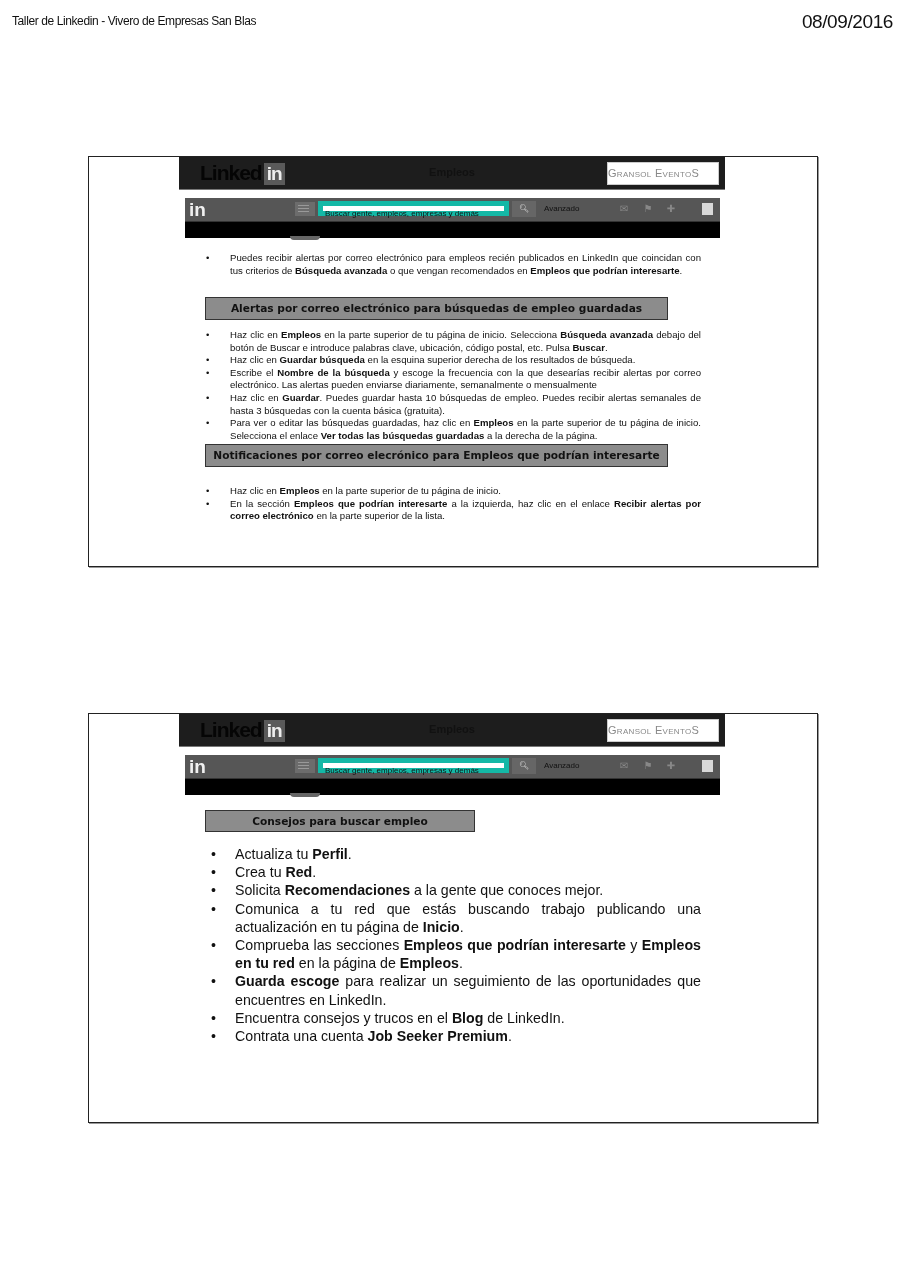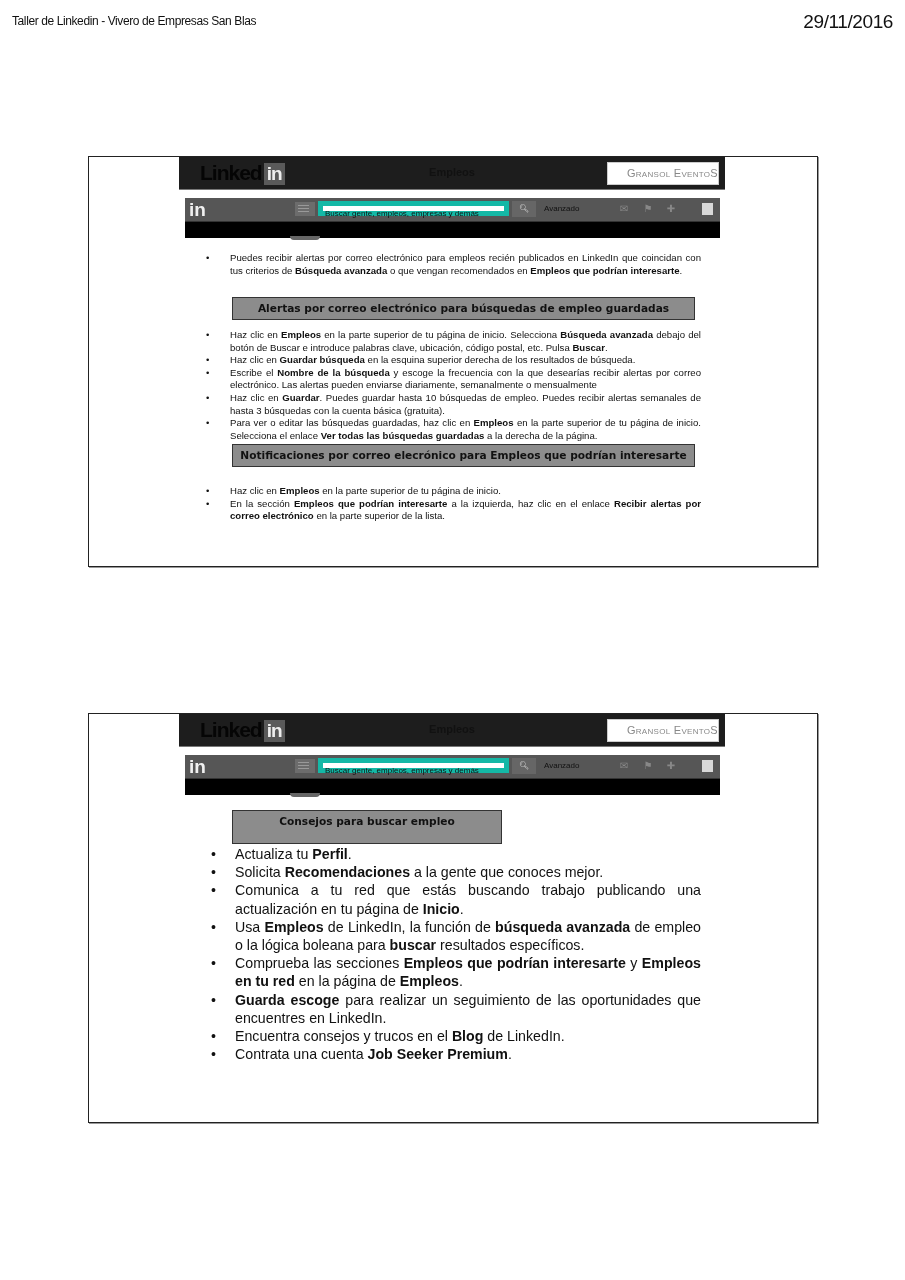--- a/index.html
+++ b/index.html
@@ -20,21 +20,21 @@
   .li-banner { position: absolute; left: 90px; top: 0; width: 546px; height: 32px;
     background: #1d1d1d; border-bottom: 1px solid #777; }
   .li-banner .wordmark { position: absolute; left: 21px; top: 4px; font-size: 21px;
     font-weight: bold; color: #050505; letter-spacing: -1px; font-family: "Liberation Sans Narrow","Liberation Sans", sans-serif; }
   .li-banner .wordmark-box { display: inline-block; background: #5a5a5a; color: #eee;
     padding: 0 3px; margin-left: 2px; line-height: 22px; font-size: 19px; }
   .li-banner .banner-title { position: absolute; left: 0; right: 0; top: 9px; text-align: center;
     font-size: 11px; color: #111; font-weight: bold; }
   .li-banner .brand-box { position: absolute; right: 6px; top: 5px; width: 110px; height: 21px;
     background: #fff; border: 1px solid #ccc; color: #888; font-size: 11px; line-height: 21px;
-    text-align: right; letter-spacing: 0.3px; font-variant: small-caps; }
+    text-align: left; letter-spacing: 0.3px; font-variant: small-caps; }
 
   .li-nav { position: absolute; left: 96px; top: 41px; width: 535px; height: 40px; background: #000; }
   .li-nav .navbar { position: absolute; left: 0; top: 0; right: 0; height: 23px; background: #565656;
     border-bottom: 1px solid #333; }
   .li-nav .nav-logo { position: absolute; left: 4px; top: 1px; font-size: 19px; font-weight: bold;
     color: #f0f0f0; line-height: 22px; }
   .li-nav .menu-btn { position: absolute; left: 110px; top: 4px; width: 20px; height: 14px;
     background: #6c6c6c; }
   .li-nav .menu-btn::before { content: ""; position: absolute; left: 3px; top: 3px; width: 11px; height: 1px;
     background: #999; box-shadow: 0 3px 0 #999, 0 6px 0 #999; }
@@ -55,27 +55,27 @@
     background: #666; border-radius: 0 0 15px 15px; }
 
   .bullets { position: absolute; margin: 0; padding: 0; list-style: none; text-align: justify; }
   .bullets li { position: relative; padding-left: 24px; }
   .bullets li::before { content: "•"; position: absolute; left: 0; }
   .small { font-size: 9.6px; line-height: 12.6px; color: #111; }
   .big { font-size: 14.2px; line-height: 18.2px; color: #111; }
 
   .sec-head { position: absolute; background: #8c8c8c; border: 1px solid #333;
     font-family: "DejaVu Sans", sans-serif; font-weight: bold; color: #111; text-align: center;
-    box-sizing: border-box; margin-left: 27px; }
+    box-sizing: border-box; }
 </style>
 </head>
 <body>
 
 <div class="page-header-title">Taller de Linkedin - Vivero de Empresas San Blas</div>
-<div class="page-header-date">29/11/2016</div>
+<div class="page-header-date">08/09/2016</div>
 
 <div class="slide slide-1">
   <div class="li-banner">
     <div class="wordmark">
       <span>Linked</span><span class="wordmark-box">in</span>
     </div>
     <div class="banner-title">Empleos</div>
     <div class="brand-box">Gransol EventoS</div>
   </div>
   <div class="li-nav">
@@ -131,25 +131,25 @@
       <div class="search-btn"><span>🔍︎</span></div>
       <div class="adv-link">Avanzado</div>
       <div class="ico ico-mail">✉</div>
       <div class="ico ico-flag">⚑</div>
       <div class="ico ico-add">✚</div>
       <div class="ico ico-avatar"></div>
     </div>
     <div class="tab-stub"></div>
   </div>
 
-  <div class="sec-head" style="left:116px; top:96px; width:270px; height:34px; font-size:10.6px; line-height:20px;">Consejos para buscar empleo</div>
+  <div class="sec-head" style="left:116px; top:96px; width:270px; height:22px; font-size:10.6px; line-height:20px;">Consejos para buscar empleo</div>
 
   <ul class="bullets big" style="left:122px; top:131px; width:490px;">
     <li>Actualiza tu <b>Perfil</b>.</li>
+    <li>Crea tu <b>Red</b>.</li>
     <li>Solicita <b>Recomendaciones</b> a la gente que conoces mejor.</li>
     <li>Comunica a tu red que estás buscando trabajo publicando una actualización en tu página de <b>Inicio</b>.</li>
-    <li>Usa <b>Empleos</b> de LinkedIn, la función de <b>búsqueda avanzada</b> de empleo o la lógica boleana para <b>buscar</b> resultados específicos.</li>
     <li>Comprueba las secciones <b>Empleos que podrían interesarte</b> y <b>Empleos en tu red</b> en la página de <b>Empleos</b>.</li>
     <li><b>Guarda escoge</b> para realizar un seguimiento de las oportunidades que encuentres en LinkedIn.</li>
     <li>Encuentra consejos y trucos en el <b>Blog</b> de LinkedIn.</li>
     <li>Contrata una cuenta <b>Job Seeker Premium</b>.</li>
   </ul>
 </div>
 
 </body></html>

